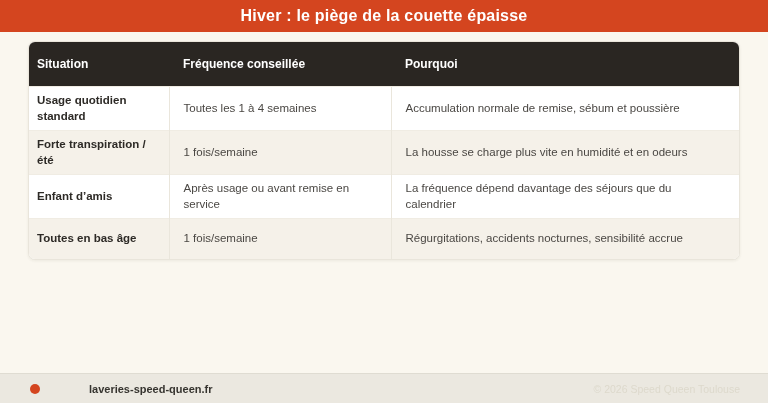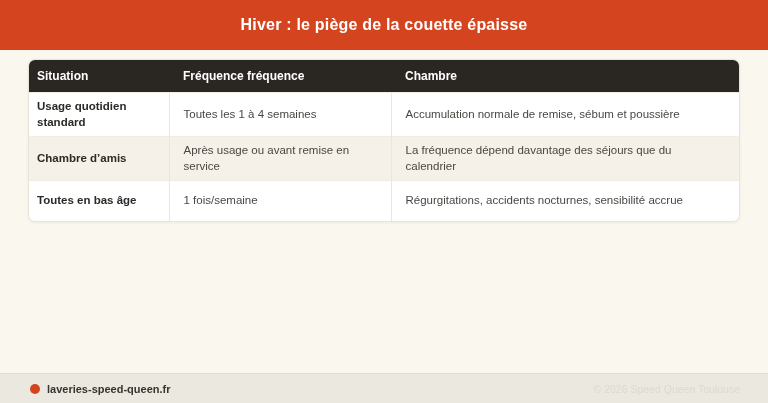--- a/index.html
+++ b/index.html
@@ -5,21 +5,21 @@
   html,body{margin:0;padding:0;}
   body{
     width:768px;height:403px;
     background:#faf7ef;
     font-family:"Liberation Sans",sans-serif;
     position:relative;overflow:hidden;
     -webkit-font-smoothing:antialiased;
   }
   
   .banner{
-    height:50px;background:#d4451f;
+    height:32px;background:#d4451f;
     display:flex;align-items:center;justify-content:center;
   }
   .banner .title{
     color:#ffffff;font-size:16px;font-weight:bold;margin:0;
     letter-spacing:.2px;
   }
   
   .table-card{
     margin:9px 28px 0 28px;
     border-radius:7px;overflow:hidden;
@@ -28,21 +28,21 @@
     box-shadow:0 1px 3px rgba(60,50,30,.07);
   }
   table{
     width:100%;border-collapse:collapse;table-layout:fixed;
     font-size:11.5px;
   }
   col.c1{width:140px;} col.c2{width:222px;} col.c3{width:auto;}
   thead th{
     background:#2a2622;color:#ffffff;
     font-size:12px;font-weight:bold;text-align:left;
-    height:32px;padding:0 14px;
+    height:44px;padding:0 14px;
   }
   thead th:first-child{padding-left:8px;}
   tbody tr{height:40px;margin-left:45px;}
   tbody td{
     padding:6px 14px;vertical-align:middle;
     color:#4a4743;line-height:1.35;
     border-top:1px solid #f0ece3;
   }
   tbody td:first-child{
     font-weight:bold;color:#2d2a26;
@@ -50,21 +50,21 @@
   }
   tbody td:nth-child(2),tbody td:nth-child(3){
     border-left:1px solid #eae6dc;
   }
   tbody tr:nth-child(even){background:#f5f1e9;}
   
   .footer{
     position:absolute;left:0;right:0;bottom:0;height:30px;
     background:#ebe8e0;border-top:1px solid #dfdcd2;
     display:flex;align-items:center;
-    padding:0 28px 0 30px;box-sizing:border-box;
+    padding:0 28px 0 30px;box-sizing:border-box;gap:42px;
   }
   .footer .dot{
     width:10px;height:10px;border-radius:50%;
     background:#d4451f;margin-right:7px;flex:0 0 auto;
   }
   .footer .domain{font-size:11px;font-weight:bold;color:#36342f;}
   .footer .copyright{margin-left:auto;font-size:10.5px;color:#ddd9cc;}
 </style>
 </head>
 <body>
@@ -76,32 +76,37 @@
 <section class="table-card">
   <table>
     <colgroup>
         <col class="c1">
         <col class="c2">
         <col class="c3">
       </colgroup>
     <thead>
       <tr>
         <th>Situation</th>
-        <th>Fréquence fréquence</th>
-        <th>Chambre</th>
+        <th>Fréquence conseillée</th>
+        <th>Pourquoi</th>
       </tr>
     </thead>
     <tbody>
       <tr>
         <td>Usage quotidien standard</td>
         <td>Toutes les 1 à 4 semaines</td>
         <td>Accumulation normale de remise, sébum et poussière</td>
       </tr>
       <tr>
-        <td>Chambre d’amis</td>
+        <td>Forte transpiration / été</td>
+        <td>1 fois/semaine</td>
+        <td>La housse se charge plus vite en humidité et en odeurs</td>
+      </tr>
+      <tr>
+        <td>Enfant d’amis</td>
         <td>Après usage ou avant remise en service</td>
         <td>La fréquence dépend davantage des séjours que du calendrier</td>
       </tr>
       <tr>
         <td>Toutes en bas âge</td>
         <td>1 fois/semaine</td>
         <td>Régurgitations, accidents nocturnes, sensibilité accrue</td>
       </tr>
     </tbody>
   </table>

